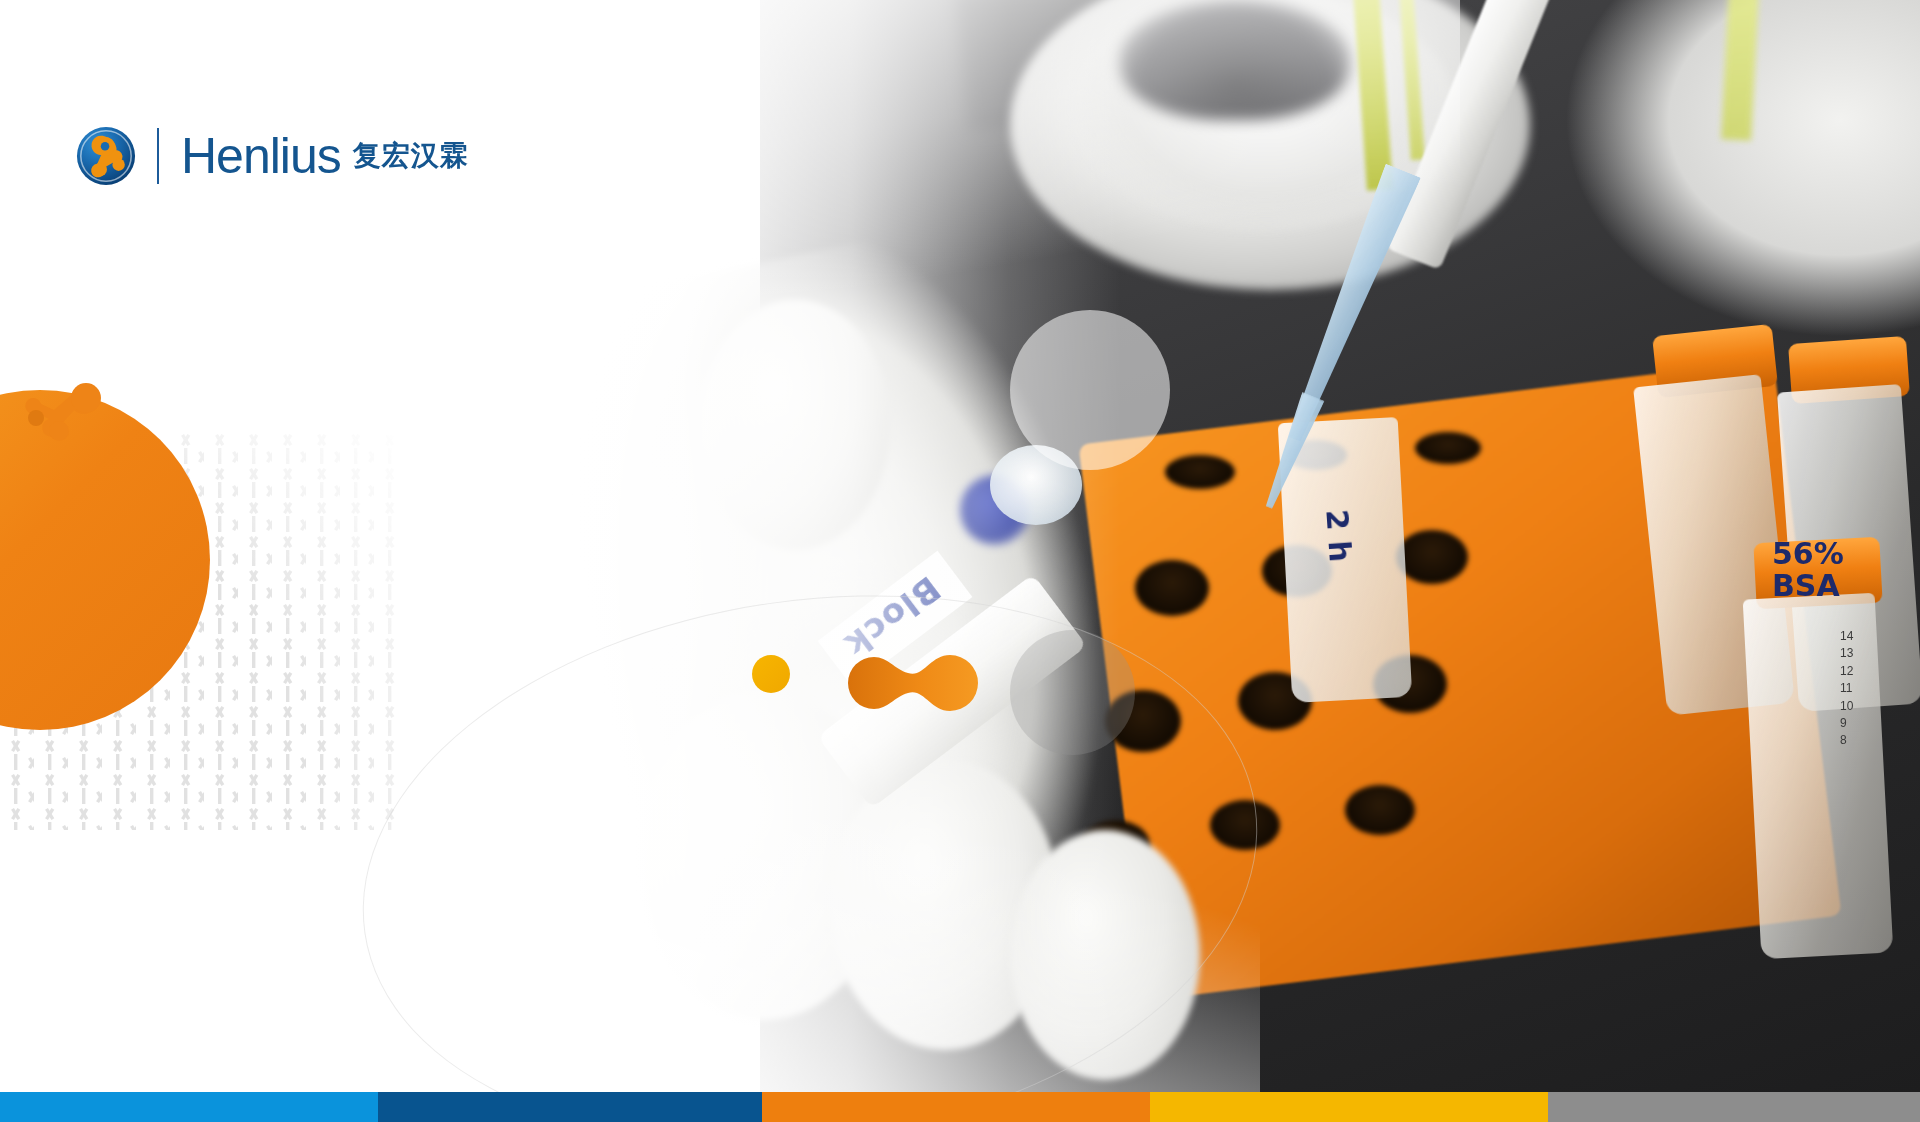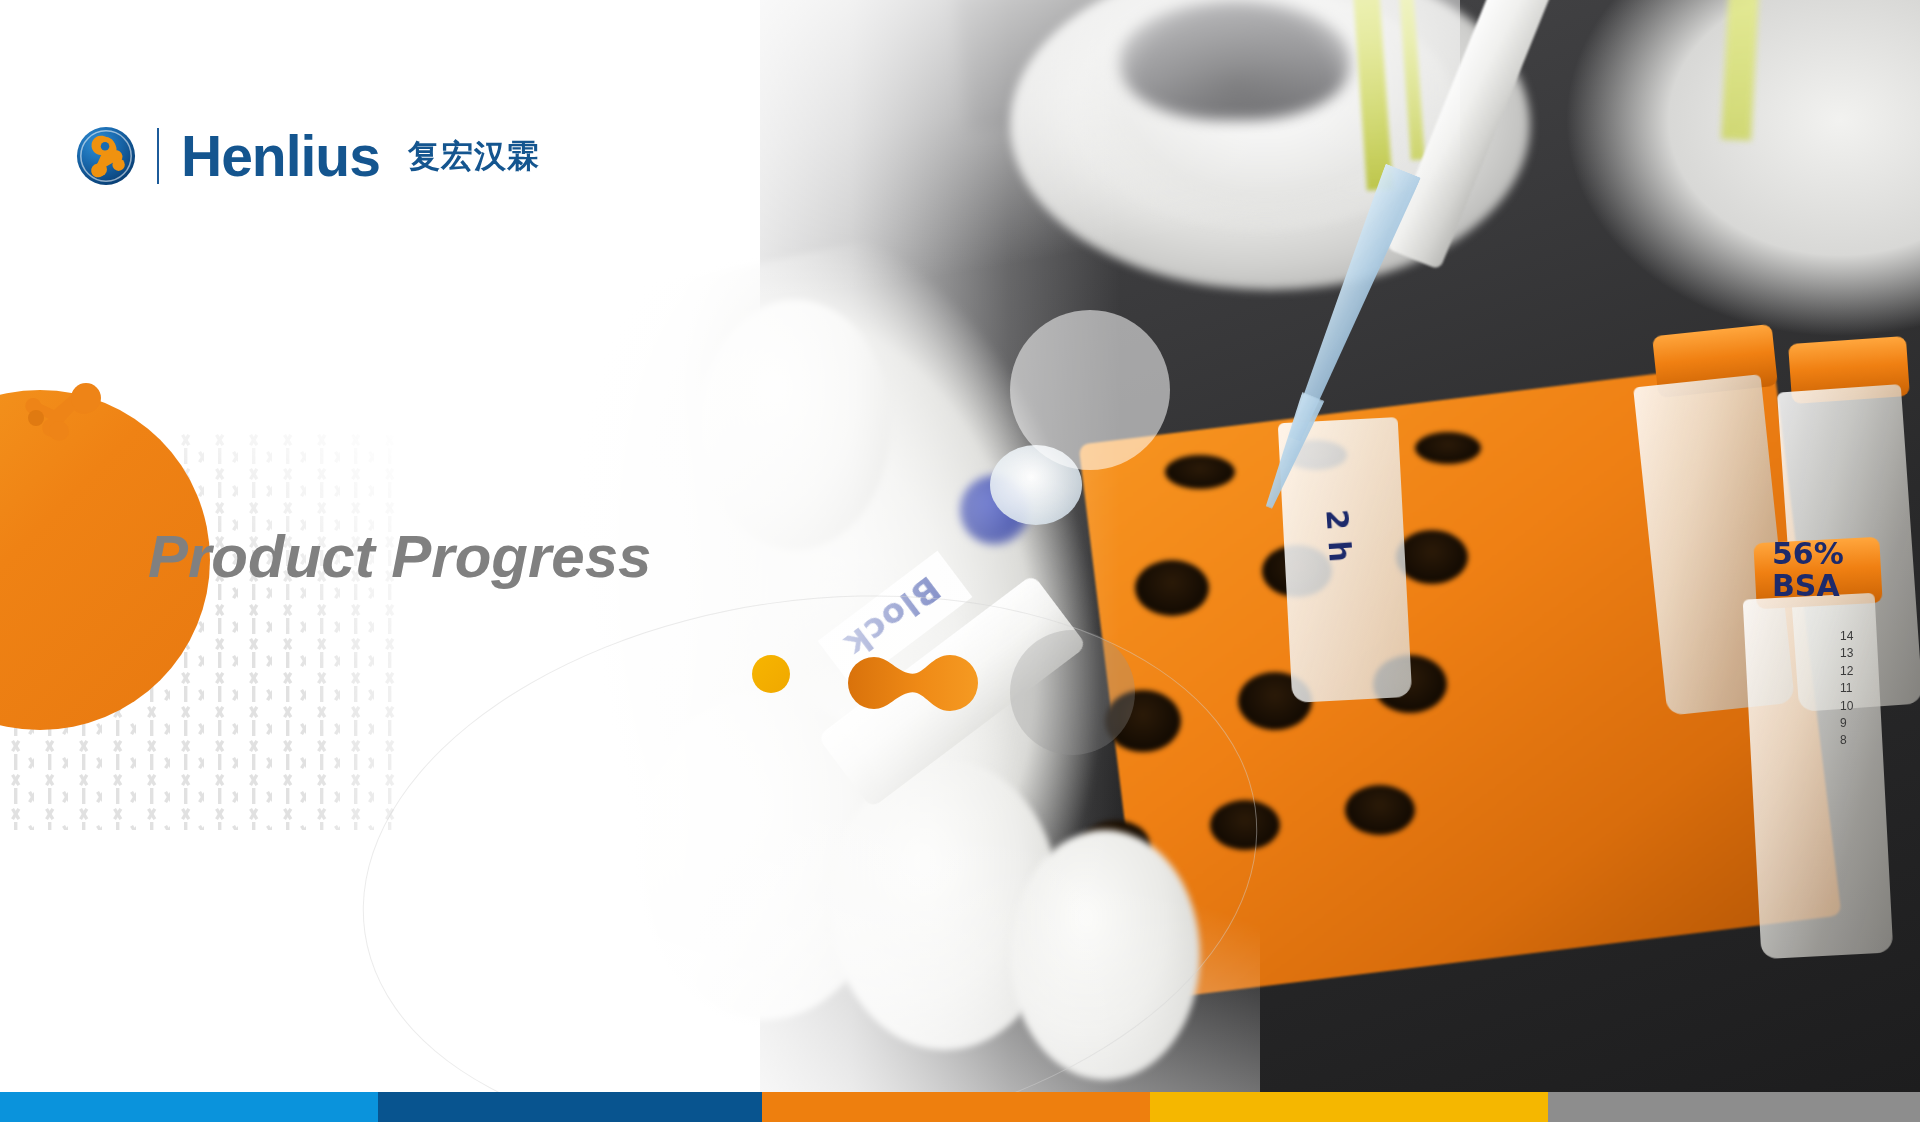--- a/index.html
+++ b/index.html
@@ -181,22 +181,22 @@
   .swirl {
     position:absolute; left:360px; top:600px; width:900px; height:540px;
     border-radius:50%; border:1px solid rgba(210,210,210,.45);
     transform:rotate(-8deg); pointer-events:none;
   }
 
   
   .logo { position:absolute; left:75px; top:125px; display:flex; align-items:center; }
   .logo-mark { width:62px; height:62px; flex:none; }
   .logo-divider { width:2px; height:56px; background:#1c5b9a; margin:0 22px 0 20px; }
-  .logo-word { font-size:57px; font-weight:700; color:#14558f; letter-spacing:-1px; line-height:1; }
-  .logo-cn { font-size:32px; font-weight:700; color:#14558f; margin-left:28px;
+  .logo-word { font-size:50px; font-weight:400; color:#14558f; letter-spacing:-1px; line-height:1; }
+  .logo-cn { font-size:28px; font-weight:700; color:#14558f; margin-left:12px;
     font-family:"DejaVu Sans","Liberation Sans",sans-serif; letter-spacing:1px; line-height:1; }
 
   
   .title-cn {
     position:absolute; left:140px; top:378px;
     font-family:"DejaVu Sans","Liberation Sans",sans-serif;
     font-size:128px; font-weight:700; color:#ef8214; letter-spacing:10px; line-height:1.12;
     white-space:nowrap;
   }
   .title-en {
@@ -331,21 +331,20 @@
       <circle cx="31" cy="22" r="10" fill="#f0920f"></circle>
       <circle cx="31" cy="22" r="4.4" fill="#1a6bb0"></circle>
       <circle cx="26" cy="46" r="7" fill="#f0920f"></circle>
       <circle cx="45" cy="41" r="6.4" fill="#f0920f"></circle>
     </svg>
     <div class="logo-divider"></div>
     <div class="logo-word">Henlius</div>
     <div class="logo-cn">复宏汉霖</div>
   </div>
 
-  <div class="title-en">Product Progress</div>
 
   <div class="colorbar">
       <span style="width: 378px; background: rgb(10, 147, 220);"></span>
       <span style="width: 384px; background: rgb(8, 84, 143);"></span>
       <span style="width: 388px; background: rgb(238, 127, 14);"></span>
       <span style="width: 398px; background: rgb(245, 183, 0);"></span>
       <span style="width: 372px; background: rgb(141, 141, 141);"></span>
     </div>
 
 </div>

